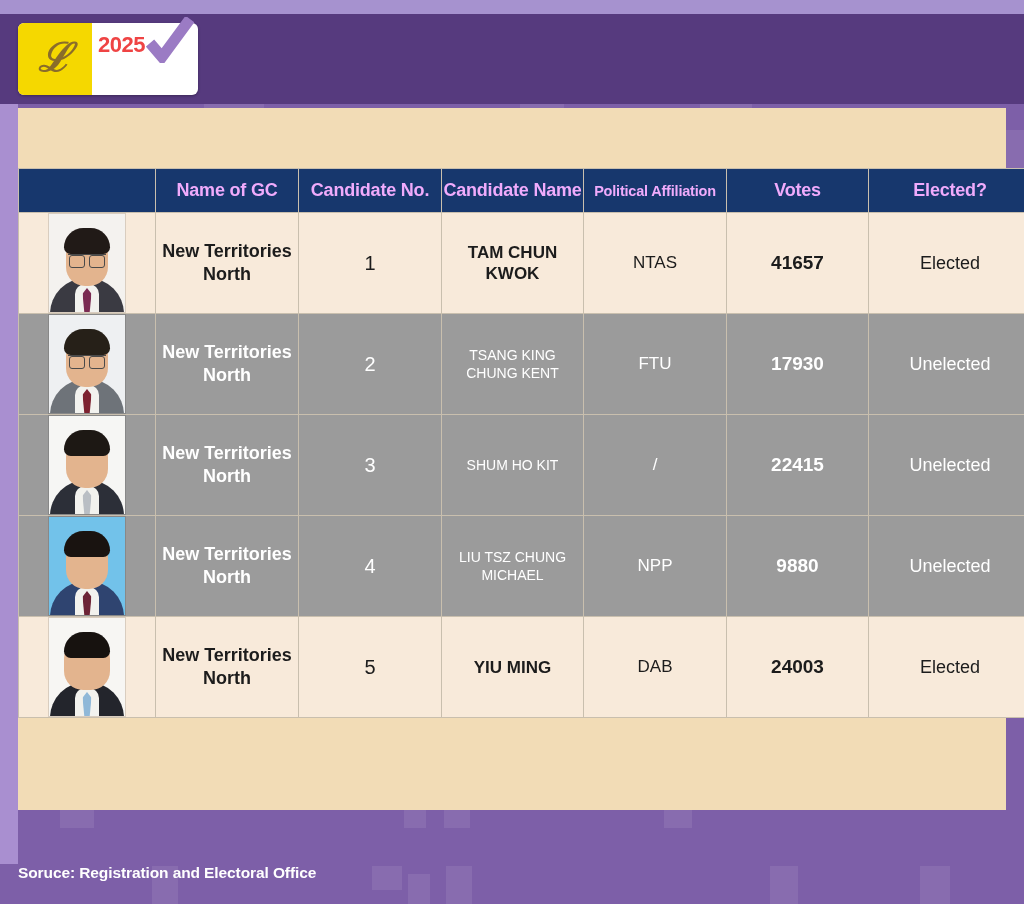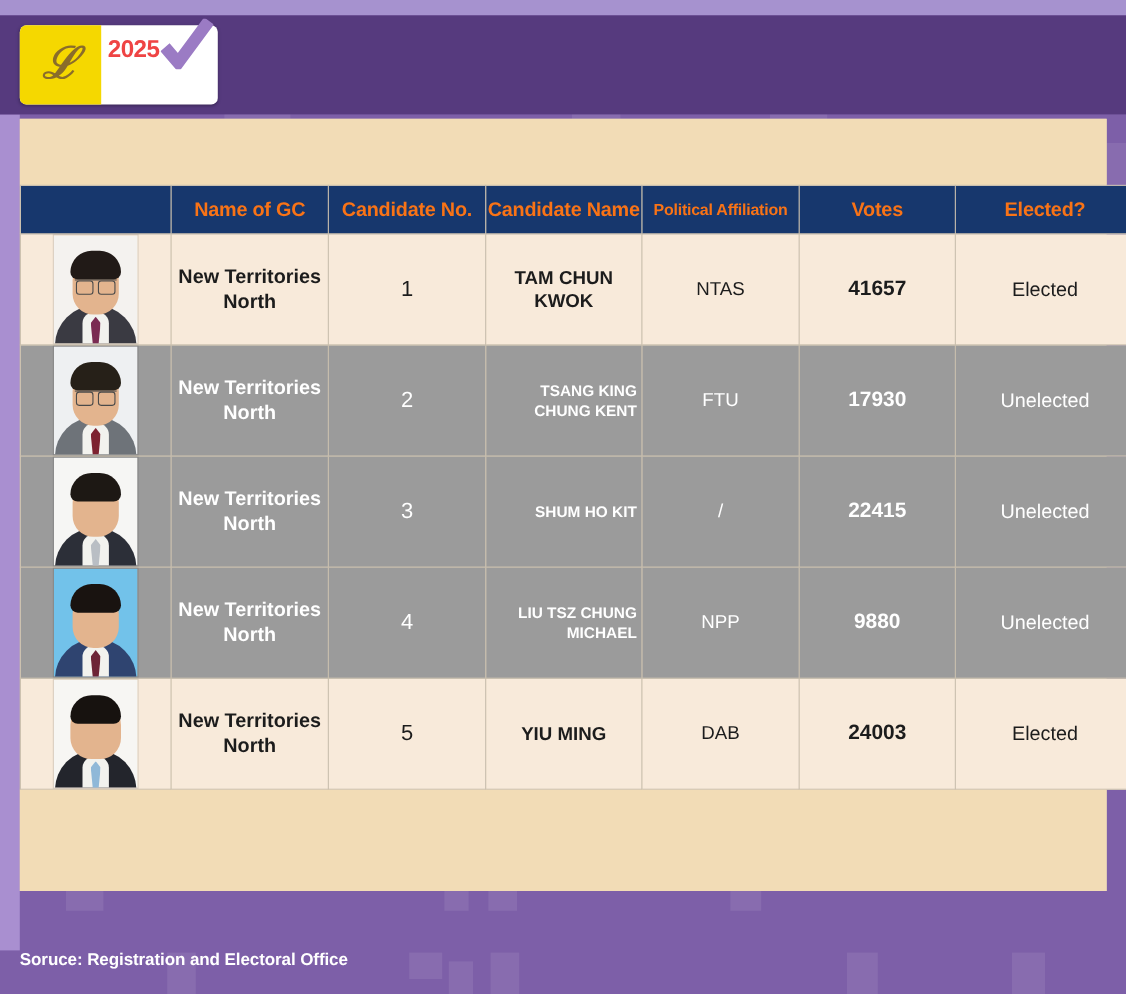--- a/index.html
+++ b/index.html
@@ -161,21 +161,21 @@
     border-collapse: collapse;
     table-layout: fixed;
   }
   table.results th, table.results td {
     border: 1px solid #c9bfae;
     text-align: center;
     vertical-align: middle;
   }
   thead th {
     background: #17376d;
-    color: #f97316;
+    color: #f0abfc;
     height: 44px;
     font-size: 18px;
     font-weight: bold;
     letter-spacing: -0.2px;
     border-color: #3d5a8c;
   }
   th.col-photo  { width: 137px; }
   th.col-gc     { width: 143px; }
   th.col-no     { width: 143px; }
   th.col-name   { width: 142px; }
@@ -195,21 +195,21 @@
     height: 100%;
   }
 
   .gc-name { font-size: 18px; font-weight: bold; line-height: 23px; }
   .cand-no { font-size: 20px; }
   .cand-name { font-size: 17px; font-weight: bold; line-height: 21px; padding: 0 4px; }
   .cand-name.small { font-size: 14px; font-weight: normal; line-height: 18px; }
   .party { font-size: 17px; }
   .votes { font-size: 19px; font-weight: bold; }
   .elected { font-size: 18px; }
-  tbody tr.dark .cand-name { font-weight: bold; text-align: right; }
+  tbody tr.dark .cand-name { font-weight: normal; }
   tbody tr.dark .gc-name { font-weight: bold; }
 
   
   .portrait {
     width: 78px;
     height: 100px;
     position: relative;
     overflow: hidden;
     border: 1px solid rgba(0,0,0,0.12);
   }

